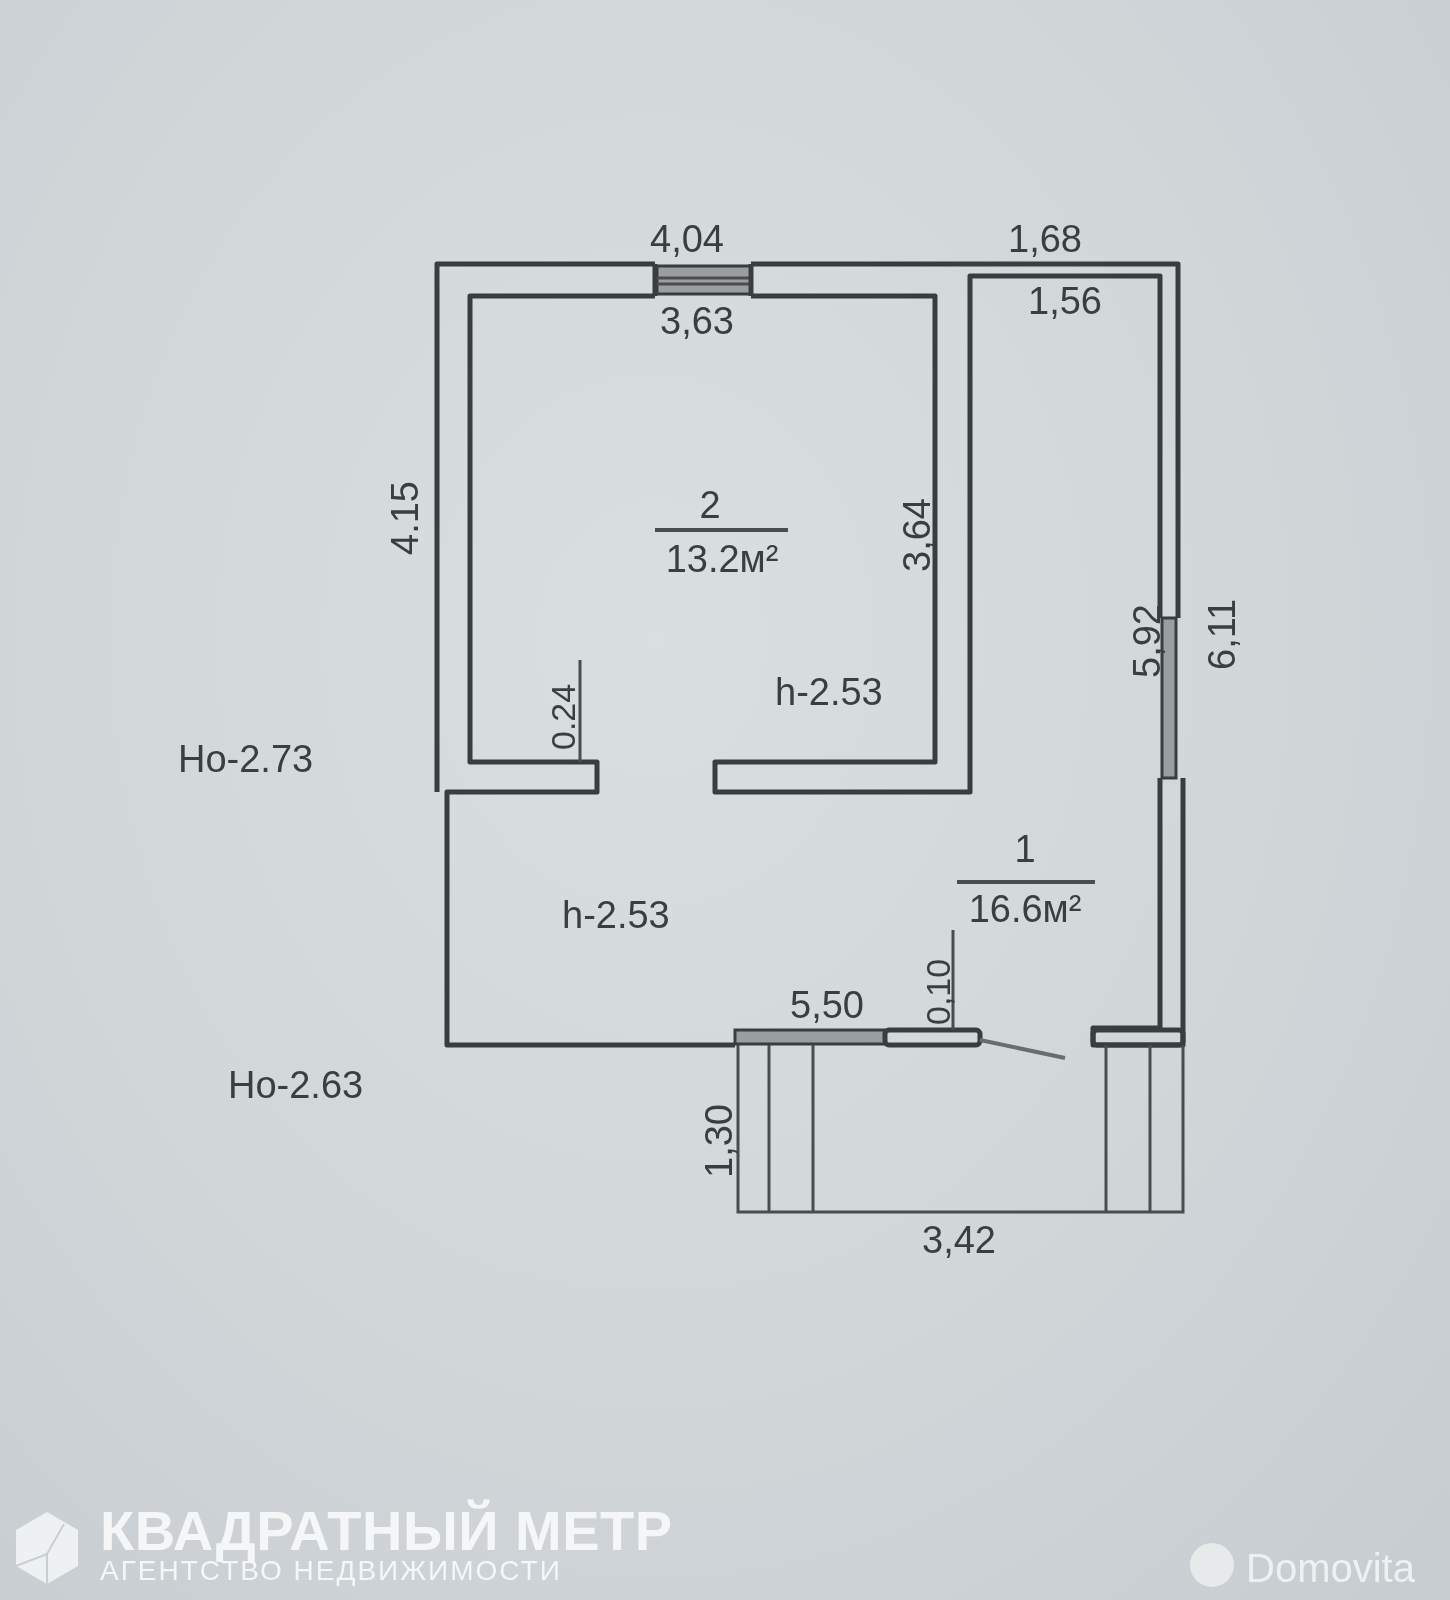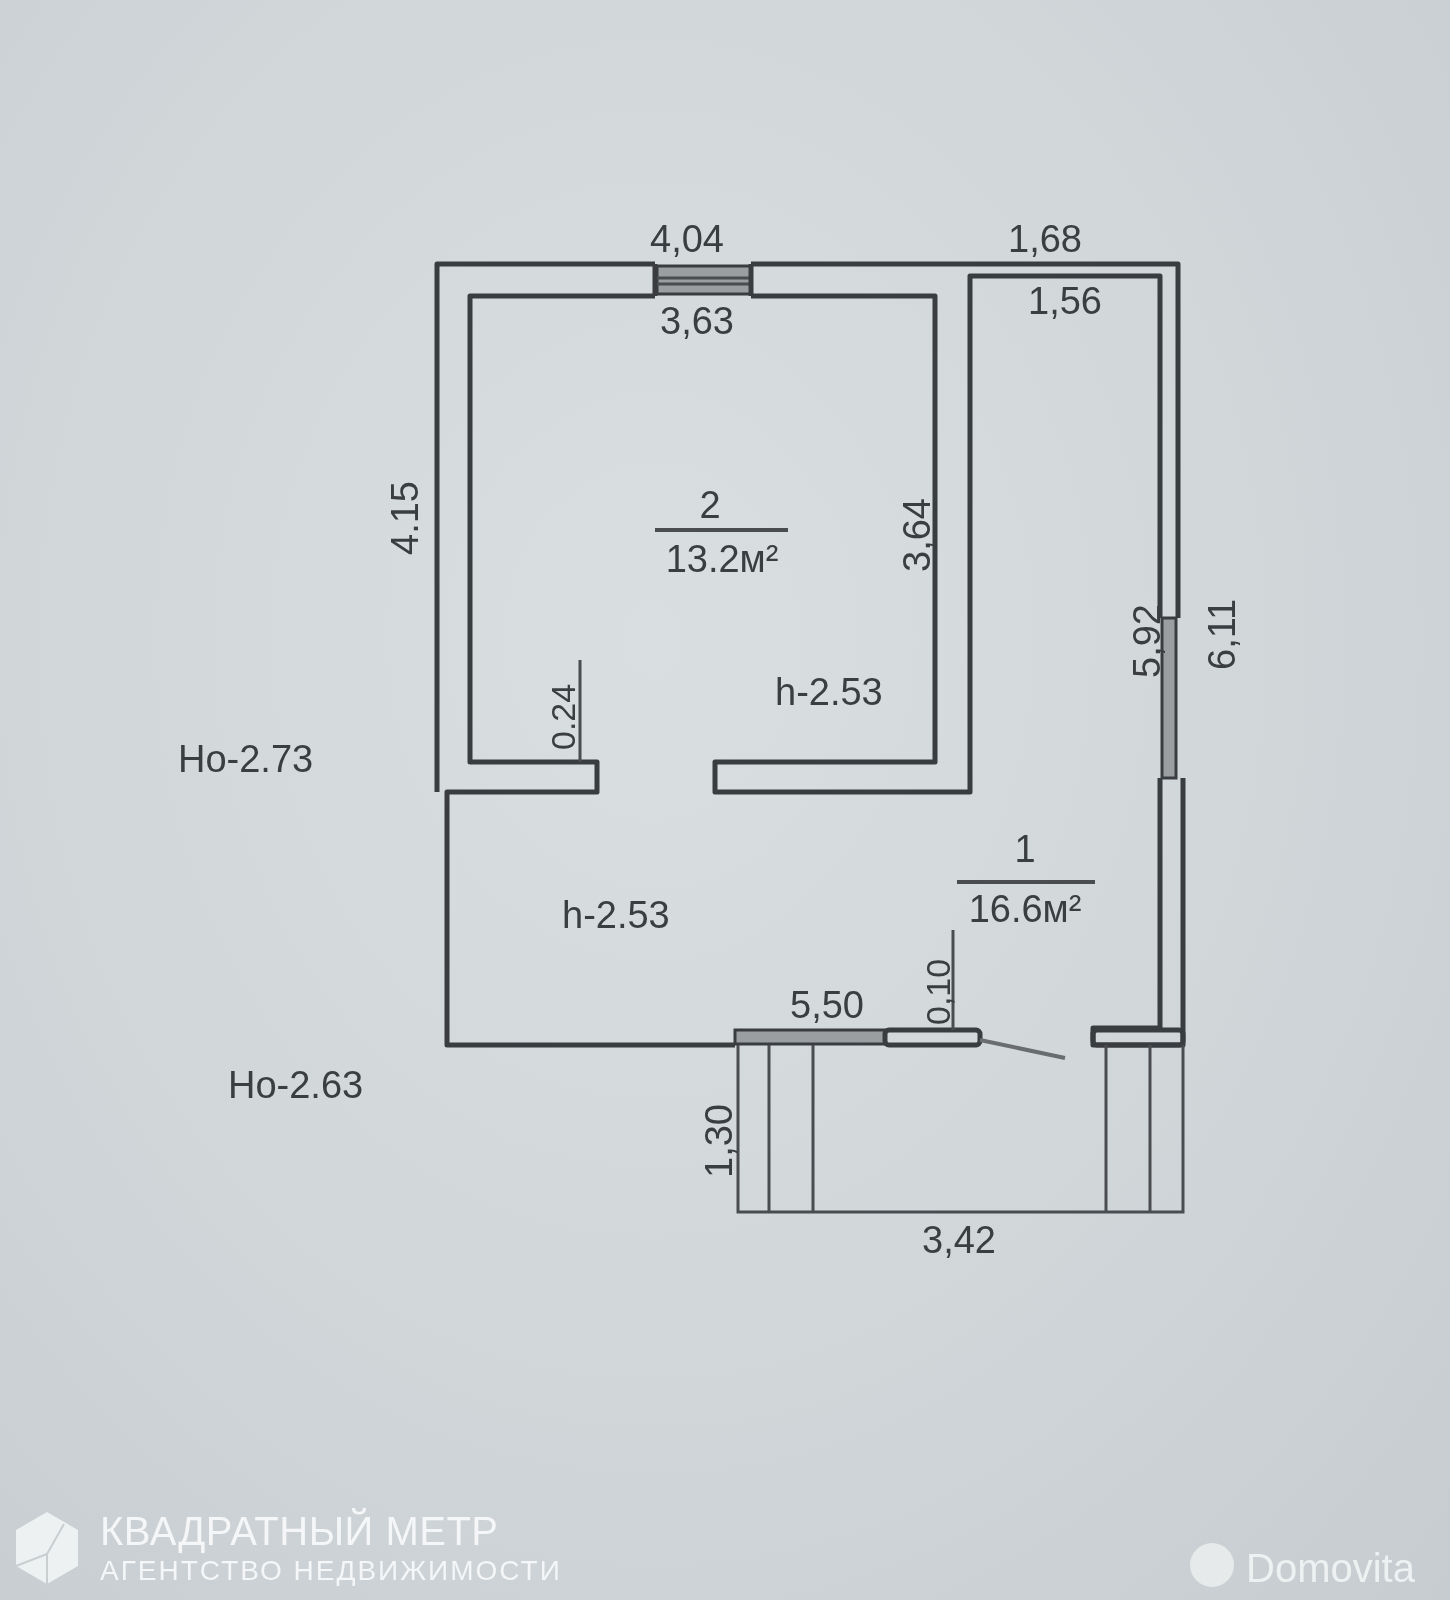--- a/index.html
+++ b/index.html
@@ -20,21 +20,21 @@
   .dim {
     font-family: "Liberation Sans", sans-serif; font-size: 38px; fill: #3b3e41;
   }
   .label {
     font-family: "Liberation Sans", sans-serif; font-size: 38px; fill: #3b3e41;
   }
   .watermark {
     position: absolute; left: 14px; top: 1508px; display: flex; align-items: center;
   }
   .wm-text { margin-left: 20px; color: #f4f6f7; }
-  .wm-title { font-size: 40px; font-weight: normal; letter-spacing: 0.5px; line-height: 46px; }
+  .wm-title { font-size: 56px; font-weight: bold; letter-spacing: 0.5px; line-height: 46px; }
   .wm-sub { font-size: 28px; letter-spacing: 2px; line-height: 34px; }
   .domovita {
     position: absolute; left: 1190px; top: 1538px; display: flex; align-items: center;
     color: #eef1f2;
   }
   .domovita .dot { width: 44px; height: 44px; border-radius: 50%; background: #e7eaeb; }
   .domovita span { font-size: 40px; margin-left: 12px; margin-top: 8px; }
 </style>
 </head>
 <body>

